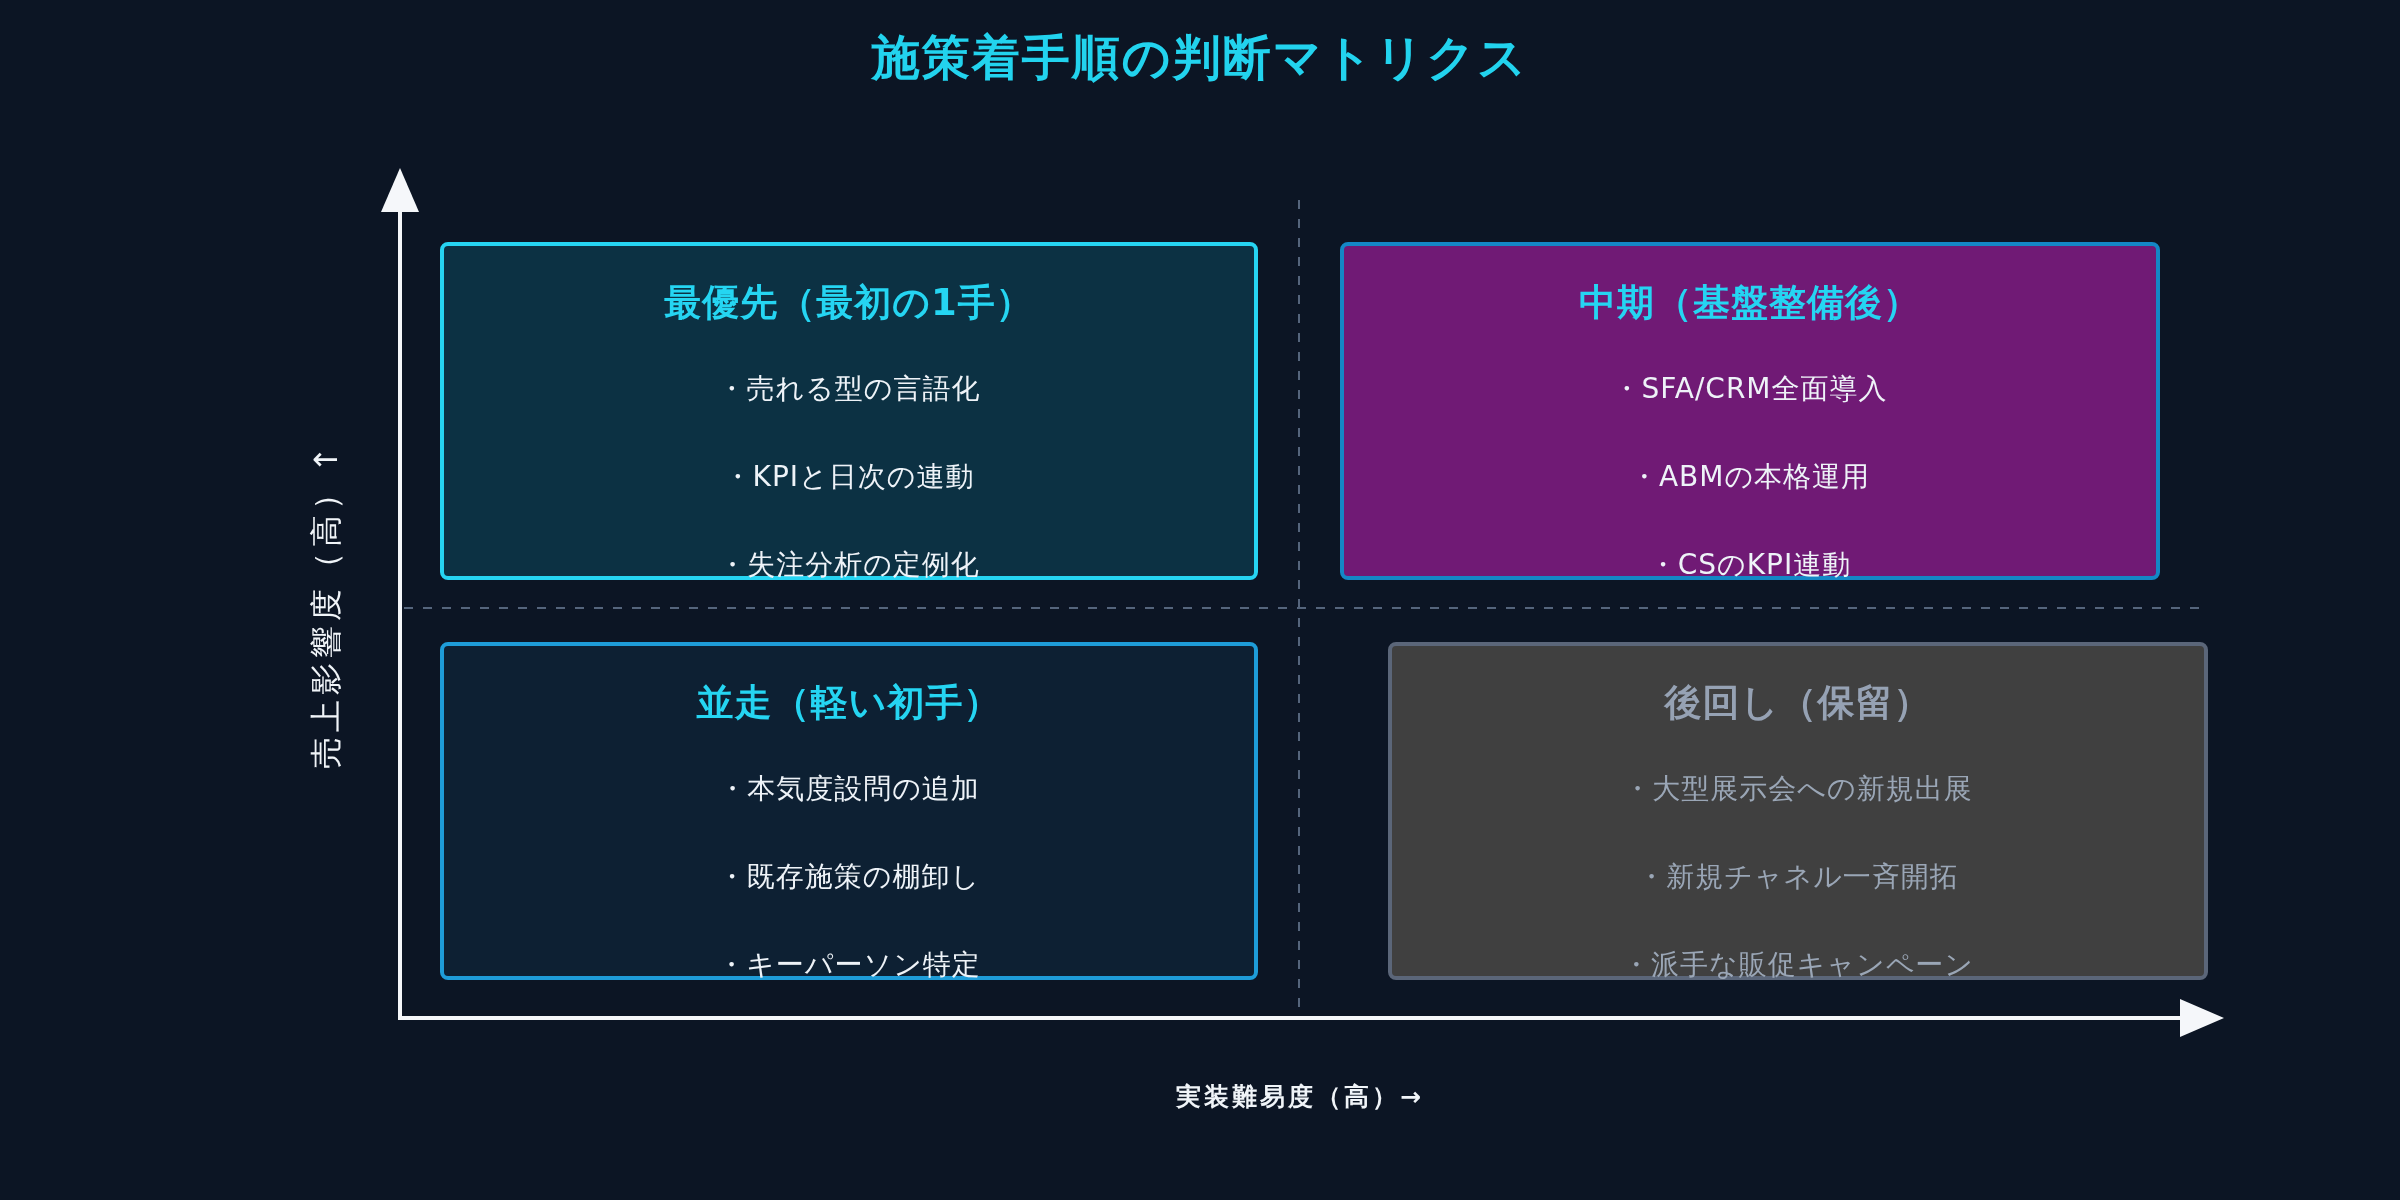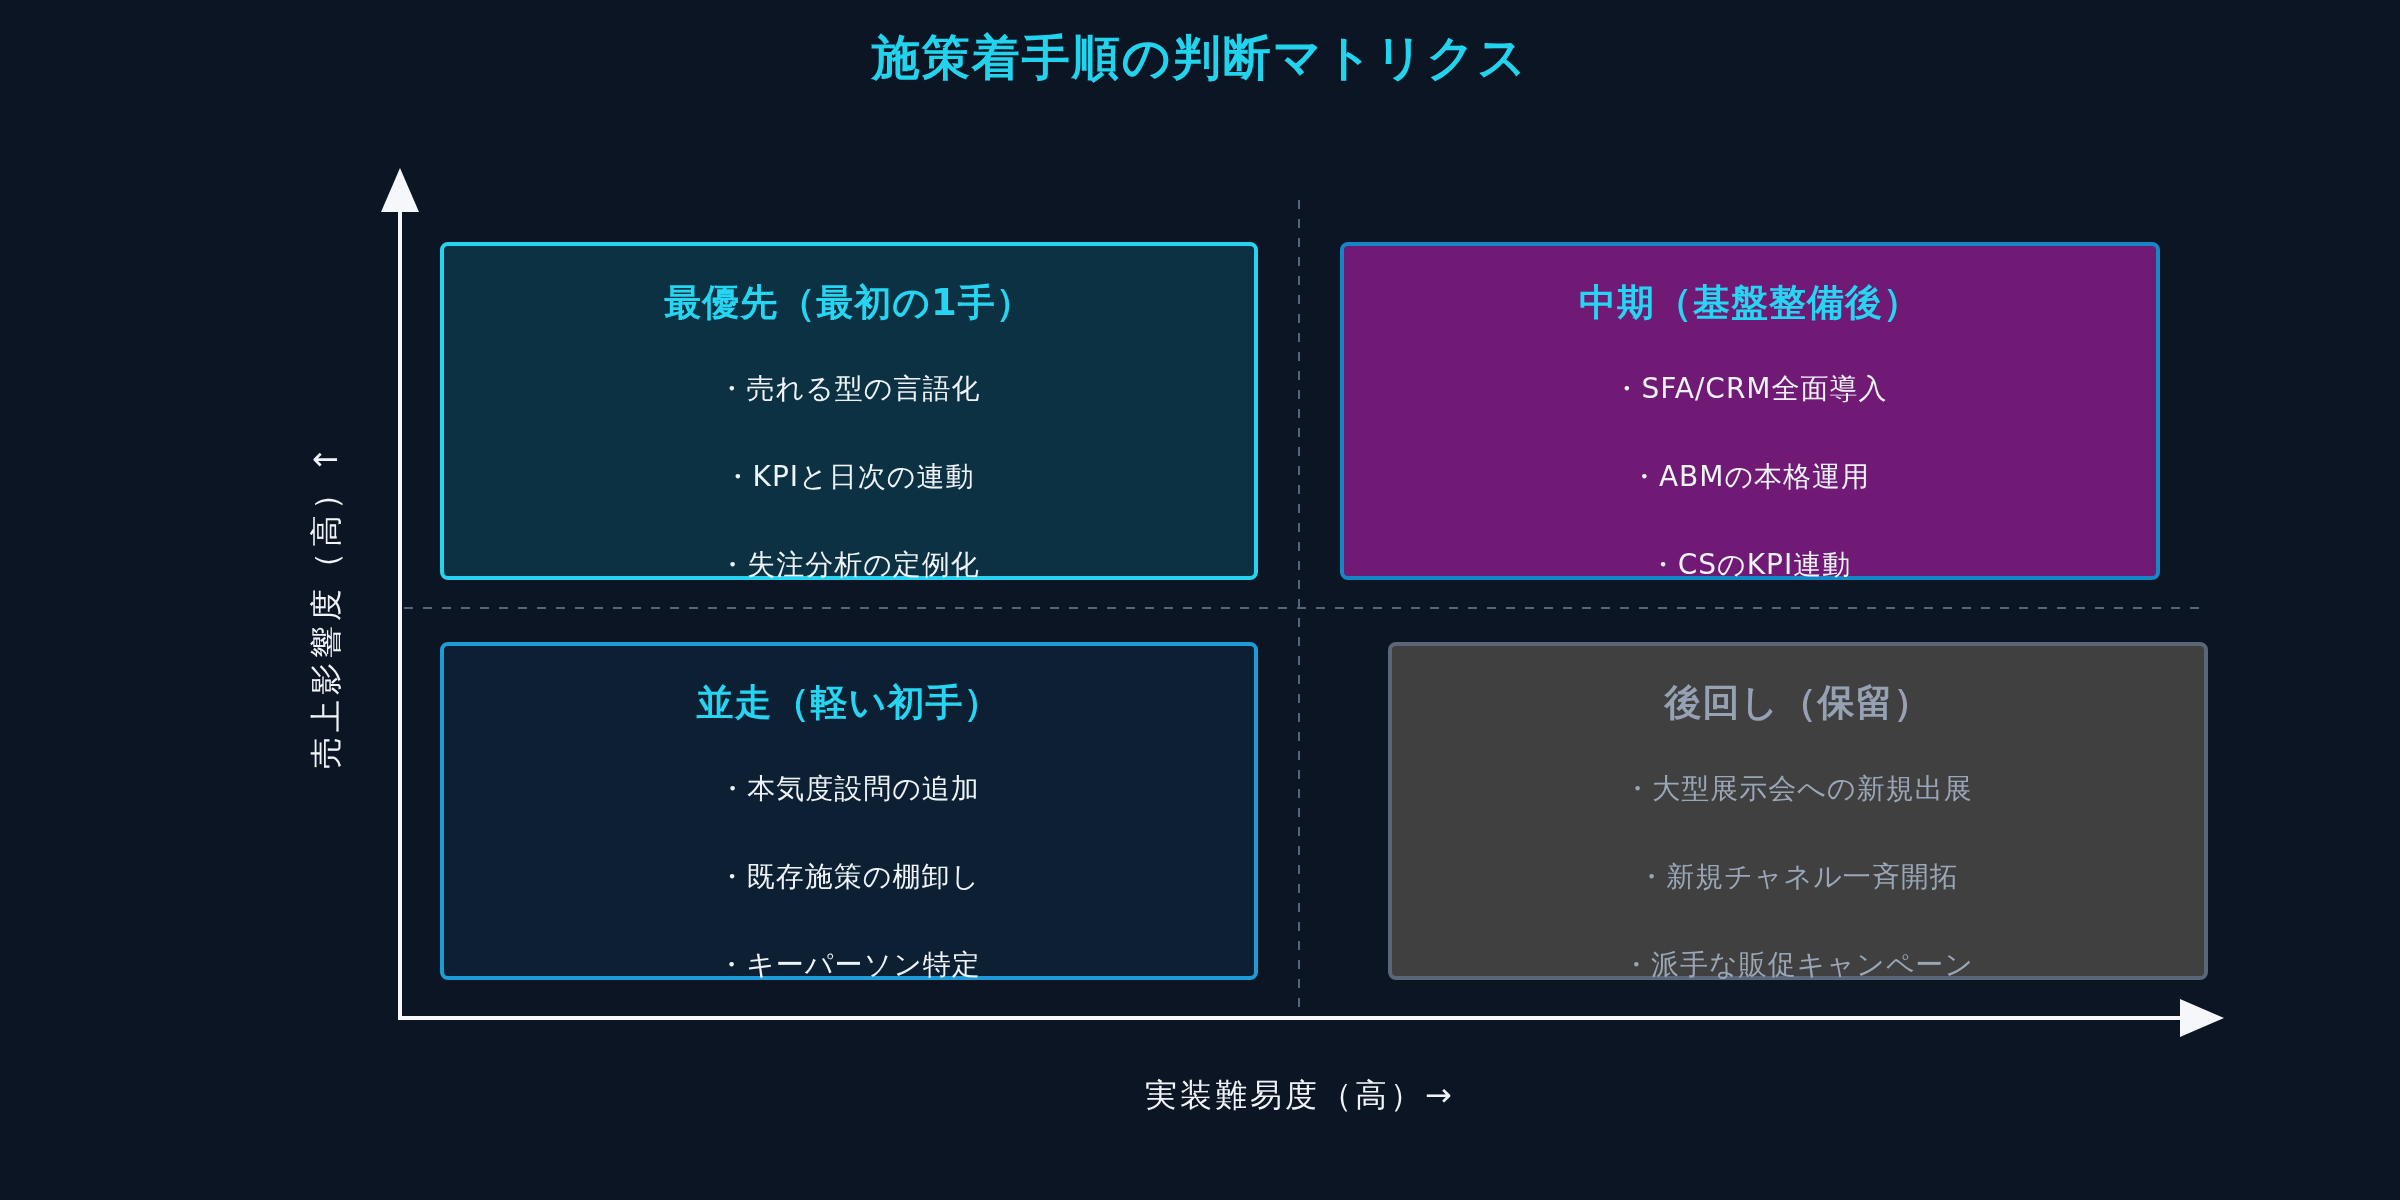--- a/index.html
+++ b/index.html
@@ -96,23 +96,23 @@
     letter-spacing: 5px;
     font-weight: 500;
   }
   .x-axis-label {
     position: absolute;
     left: 1300px;
     top: 1096px;
     transform: translate(-50%, -50%);
     white-space: nowrap;
     color: #f0f4f8;
-    font-size: 32px;
+    font-size: 25px;
     letter-spacing: 3px;
-    font-weight: 400;
+    font-weight: 700;
   }
 
   
   .quad {
     position: absolute;
     width: 818px;
     height: 338px;
     border-radius: 8px;
     box-sizing: border-box;
     border: 4px solid;

